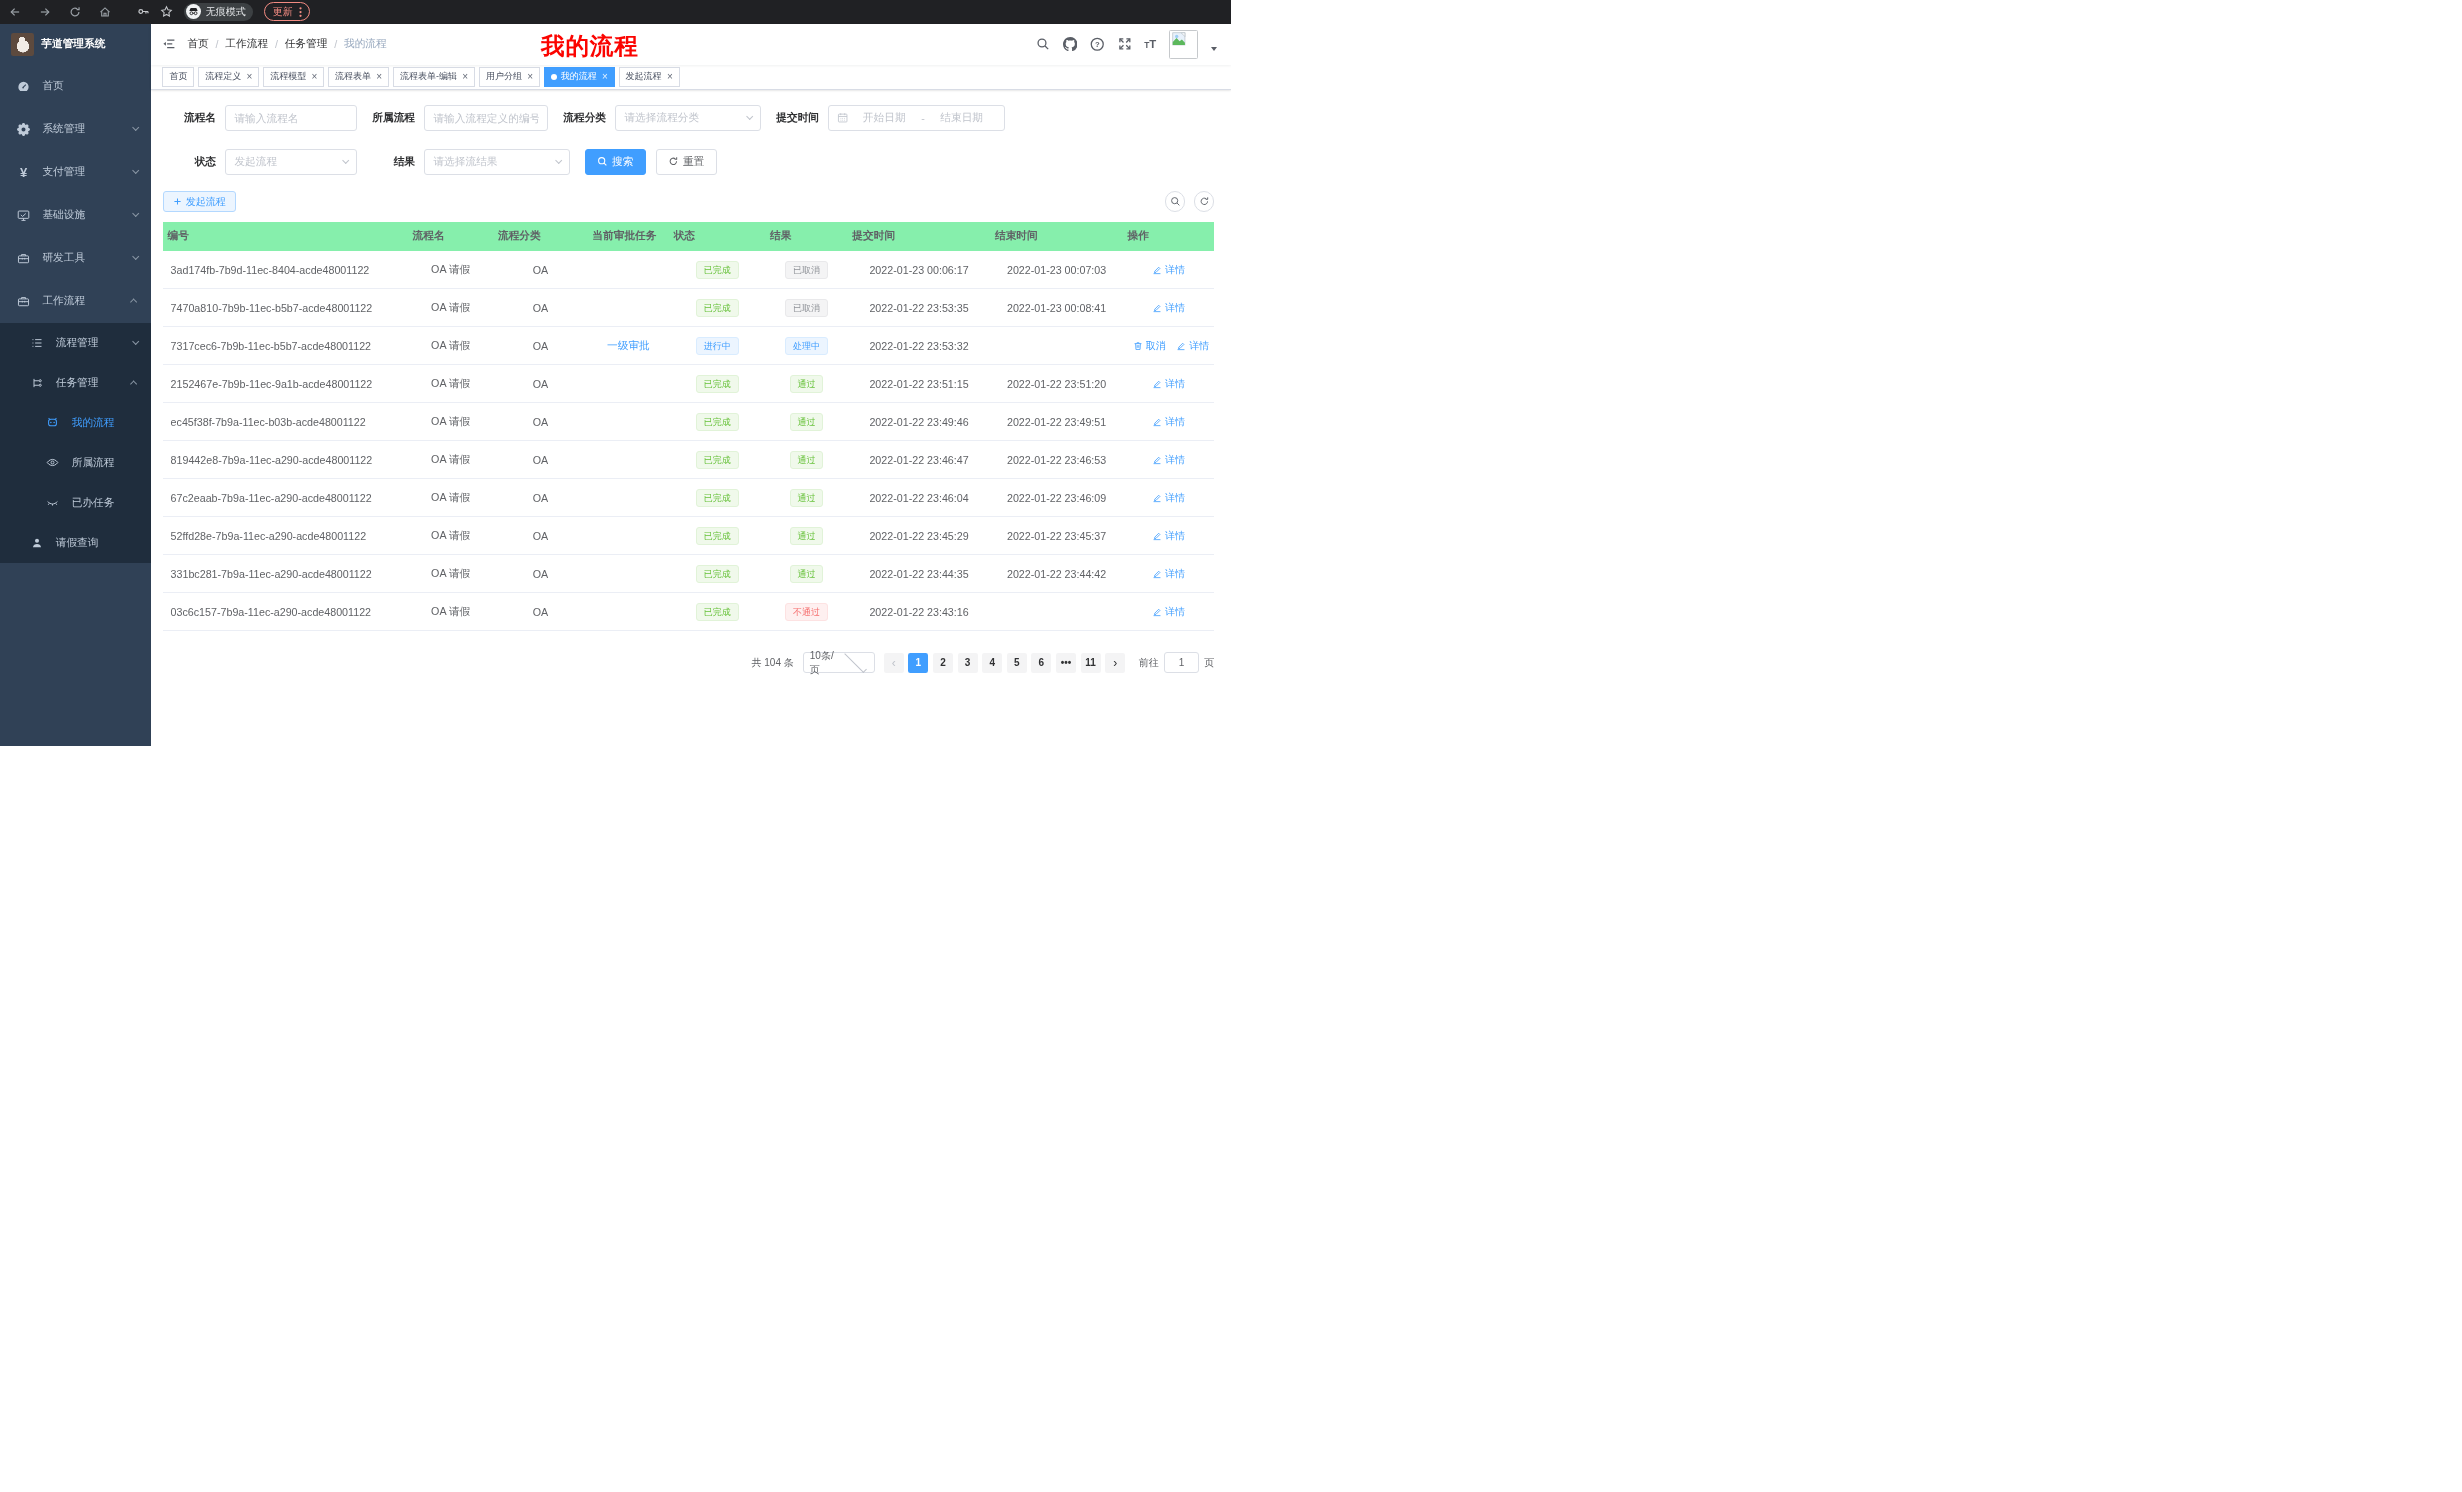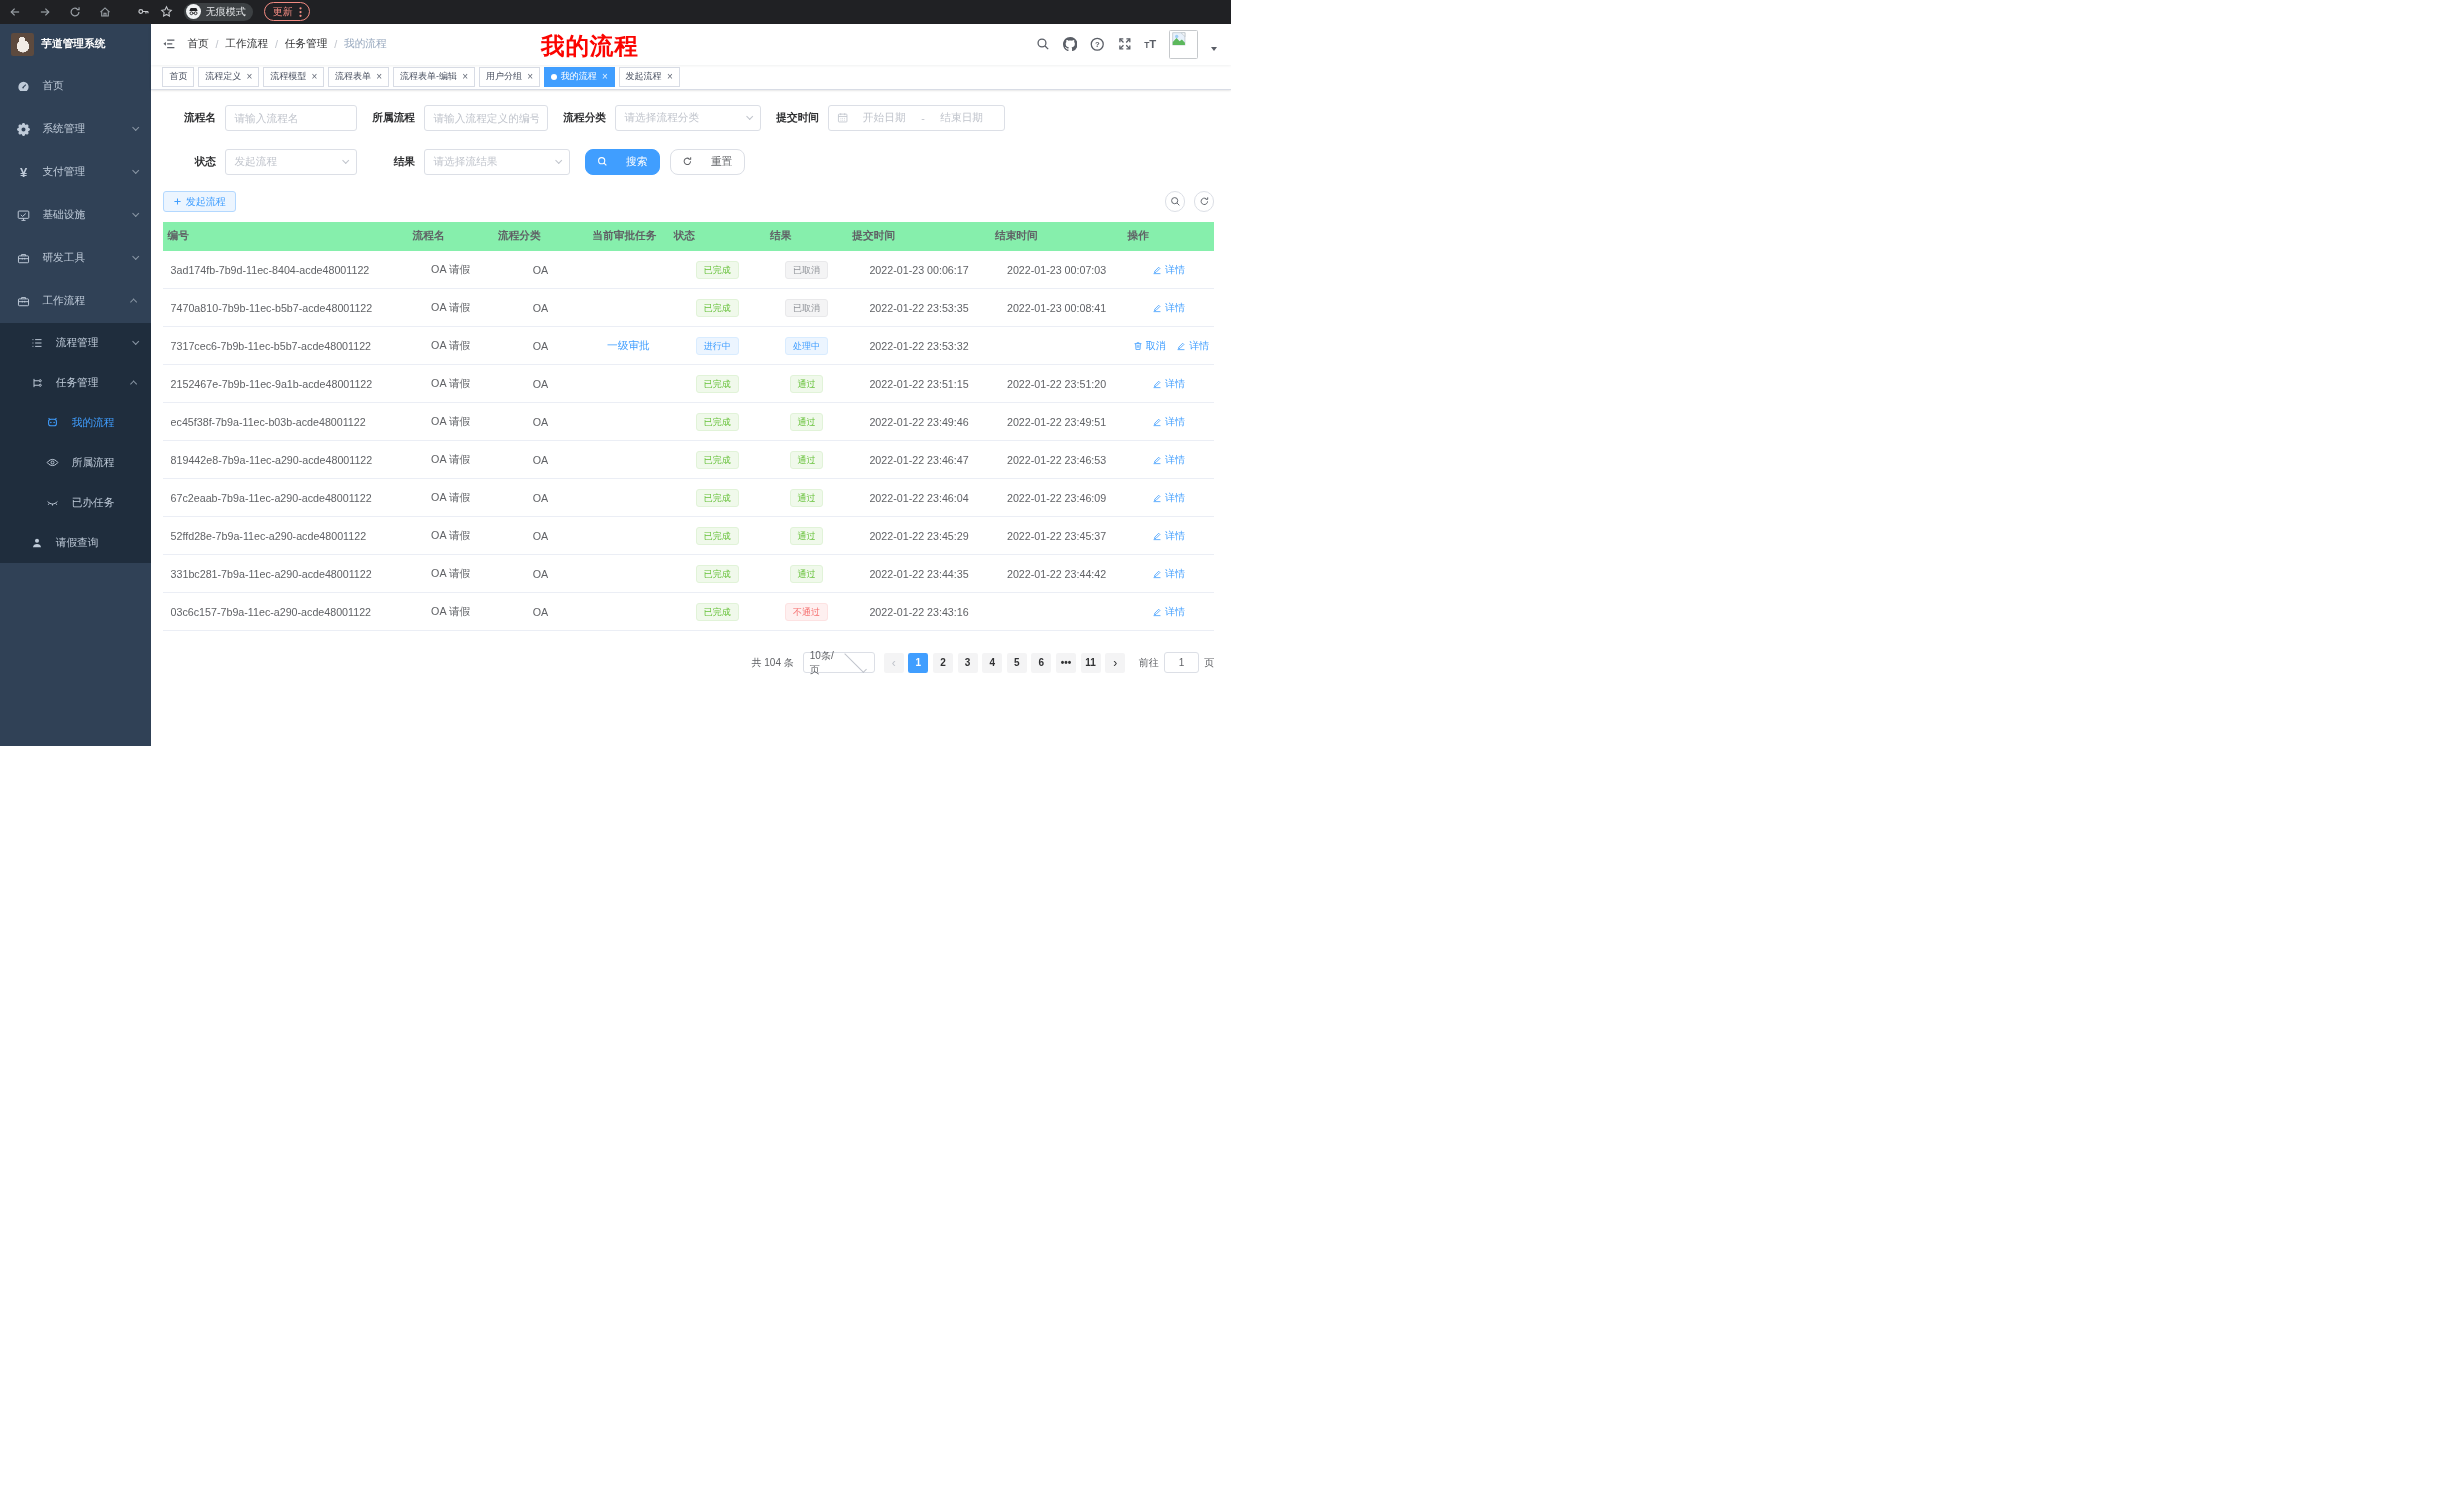--- a/index.html
+++ b/index.html
@@ -75,21 +75,21 @@
   .f-label.w1 { width:62px; } .f-label.w2 { width:52px; }
   .ctl { height:26px; border:0.8px solid #dcdfe6; border-radius:3px; background:#fff; display:flex; align-items:center; padding:0 8.4px; font-size:10.7px; color:#606266; }
   .ctl input { border:none; outline:none; width:100%; font-size:10.7px; color:#606266; font-family:inherit; background:transparent; }
   .ctl input::placeholder { color:#c0c4cc; }
   .placeholder { color:#c0c4cc; flex:1; white-space:nowrap; overflow:hidden; }
   .sel-caret { width:5.3px; height:5.3px; border-right:1px solid #c0c4cc; border-bottom:1px solid #c0c4cc; transform:rotate(45deg) translateY(-1.5px); flex:none; margin-left:6px; }
   .daterange .placeholder { flex:1; text-align:center; }
   .daterange .dash { color:#c0c4cc; padding:0 3px; }
   .cal-icon { color:#c0c4cc; margin-right:1.5px; }
 
-  .btn { height:26px; display:inline-flex; align-items:center; justify-content:center; gap:18px; border-radius:8px; font-size:10.7px; padding:0 11.4px; cursor:pointer; white-space:nowrap; }
+  .btn { height:26px; display:inline-flex; align-items:center; justify-content:center; gap:4px; border-radius:3px; font-size:10.7px; padding:0 11.4px; cursor:pointer; white-space:nowrap; }
   .btn-primary { background:#409eff; border:0.8px solid #409eff; color:#fff; }
   .btn-plain { background:#fff; border:0.8px solid #dcdfe6; color:#606266; }
   .btn-create { height:20.5px; background:#ecf5ff; border:0.8px solid #b3d8ff; color:#409eff; font-size:10px; padding:0 9px; border-radius:3px; display:inline-flex; align-items:center; gap:3.8px; cursor:pointer; }
 
   .toolbar { display:flex; align-items:center; margin-top:16.7px; margin-bottom:10px; }
   .toolbar-right { margin-left:auto; display:flex; gap:8.4px; }
   .mini-btn { width:20.5px; height:20.5px; border-radius:50%; border:0.8px solid #dcdfe6; background:#fff; color:#5a5e66; display:flex; align-items:center; justify-content:center; cursor:pointer; }
 
   
   table.grid { width:100%; border-collapse:collapse; table-layout:fixed; }

